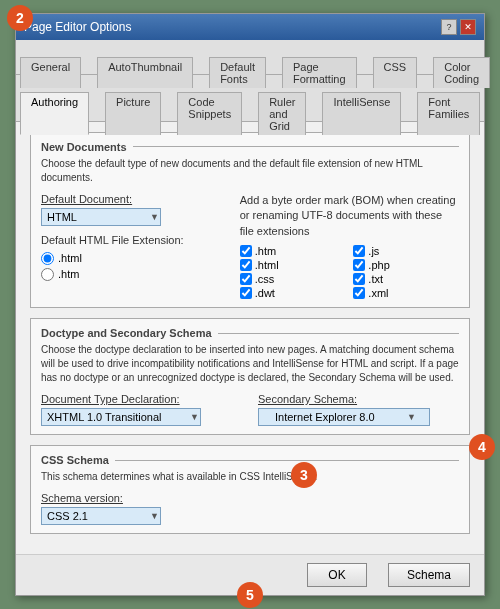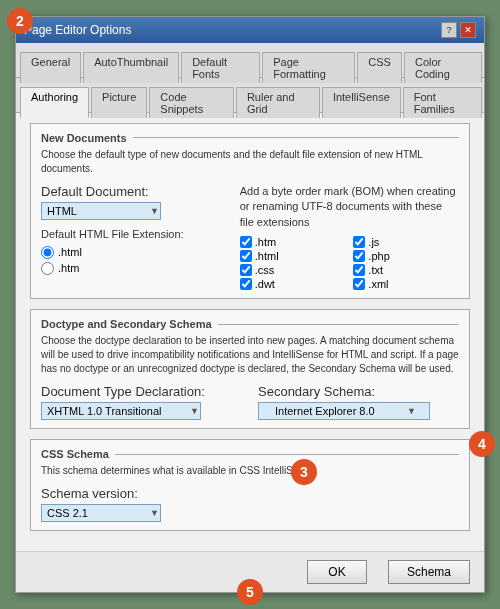--- a/index.html
+++ b/index.html
@@ -84,25 +84,25 @@
       padding-top: 3px;
       padding-left: 4px;
     }
 
     .tab {
       padding: 3px 10px;
       border: 1px solid #aaa;
       border-bottom: none;
       background: #d8d8d8;
       cursor: pointer;
-      margin-right: 2px;
+      margin-right: 16px;
       font-size: 11px;
       color: #333;
       position: relative;
-      top: 6px;
+      top: 14px;
     }
 
     .tab.active {
       background: #f0f0f0;
       border-bottom: 1px solid #f0f0f0;
       color: #000;
       z-index: 2;
     }
 
     .content {
@@ -126,24 +126,25 @@
 
     .new-docs-layout {
       display: flex;
       gap: 16px;
     }
 
     .left-col { flex: 1; }
     .right-col { flex: 1.2; }
 
     .field-label {
-      font-size: 13px;
+      font-size: 11px;
       color: #333;
       margin-bottom: 3px;
       display: block;
+      text-decoration: underline;
     }
 
     .select-wrapper {
       position: relative;
       display: inline-block;
       width: 120px;
     }
 
     .select-control {
       width: 100%;

